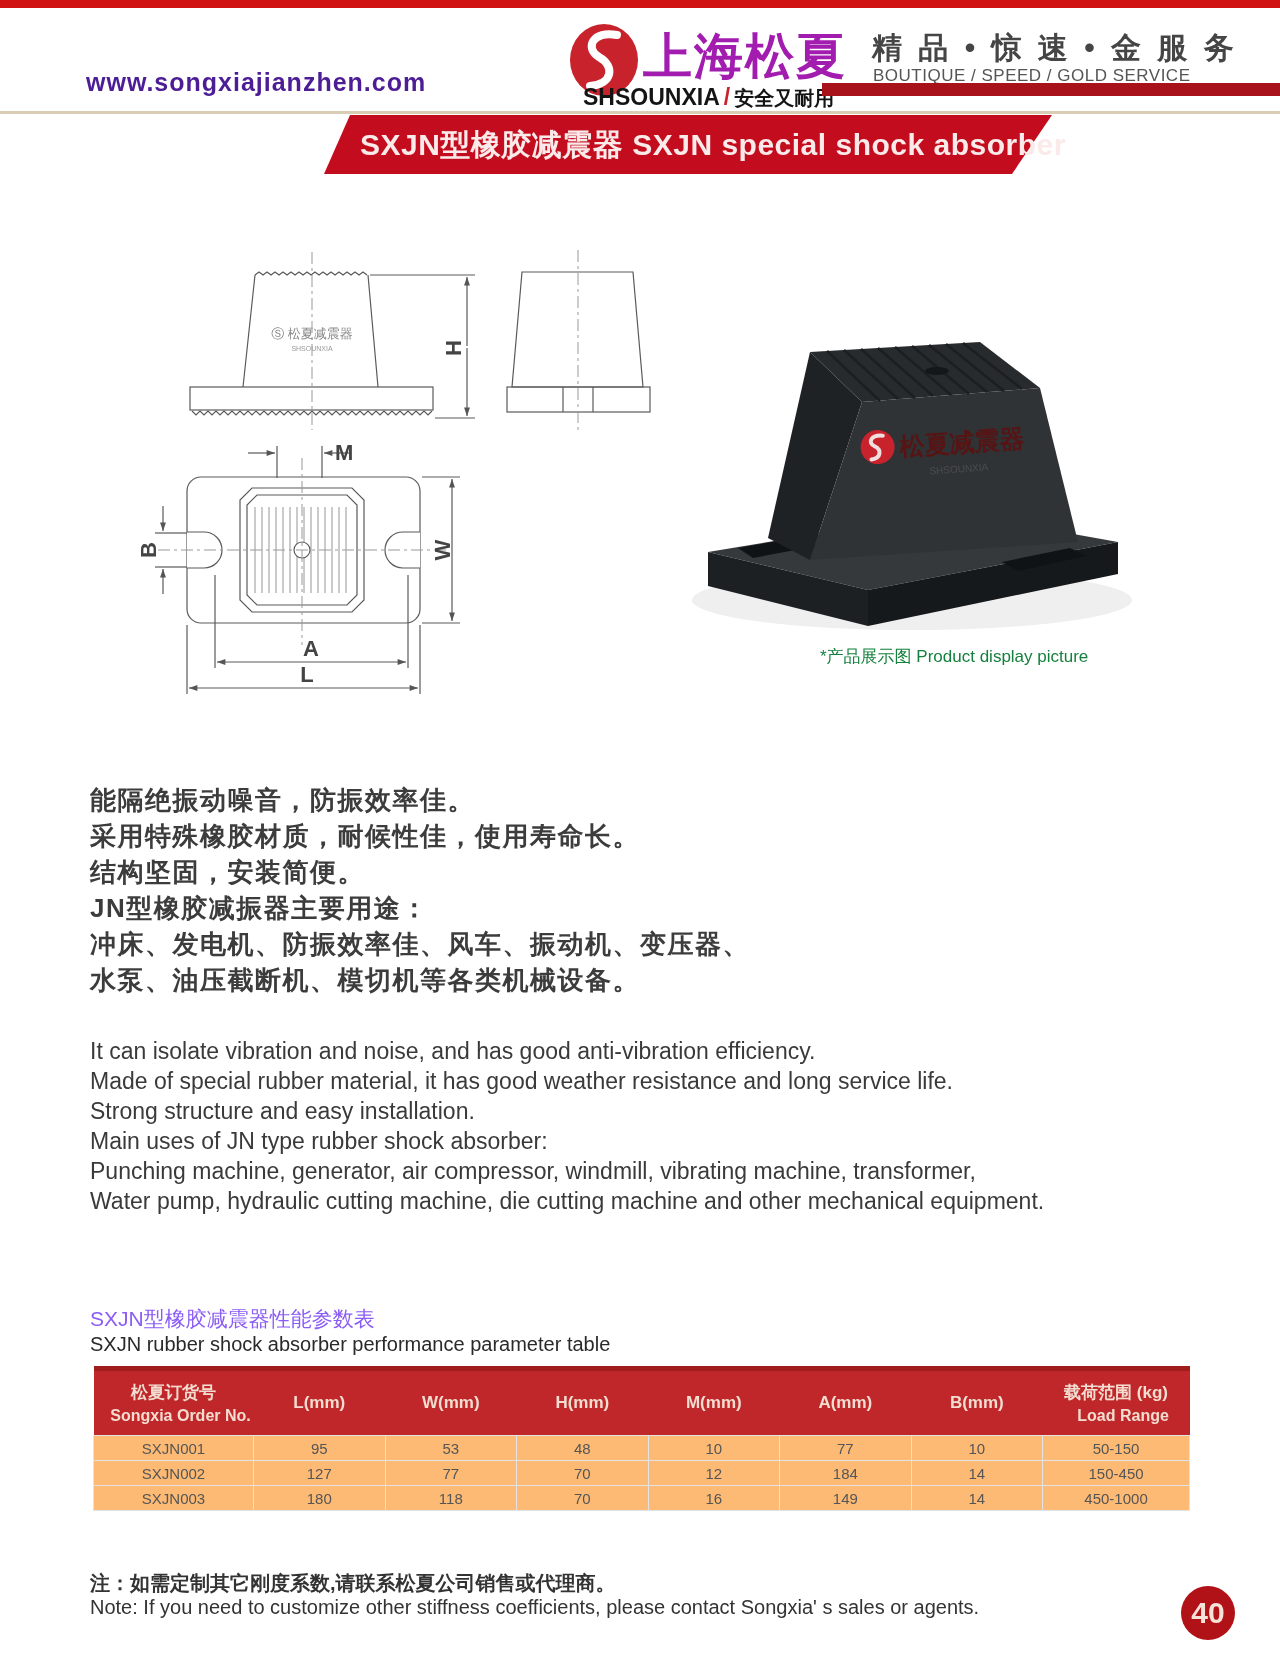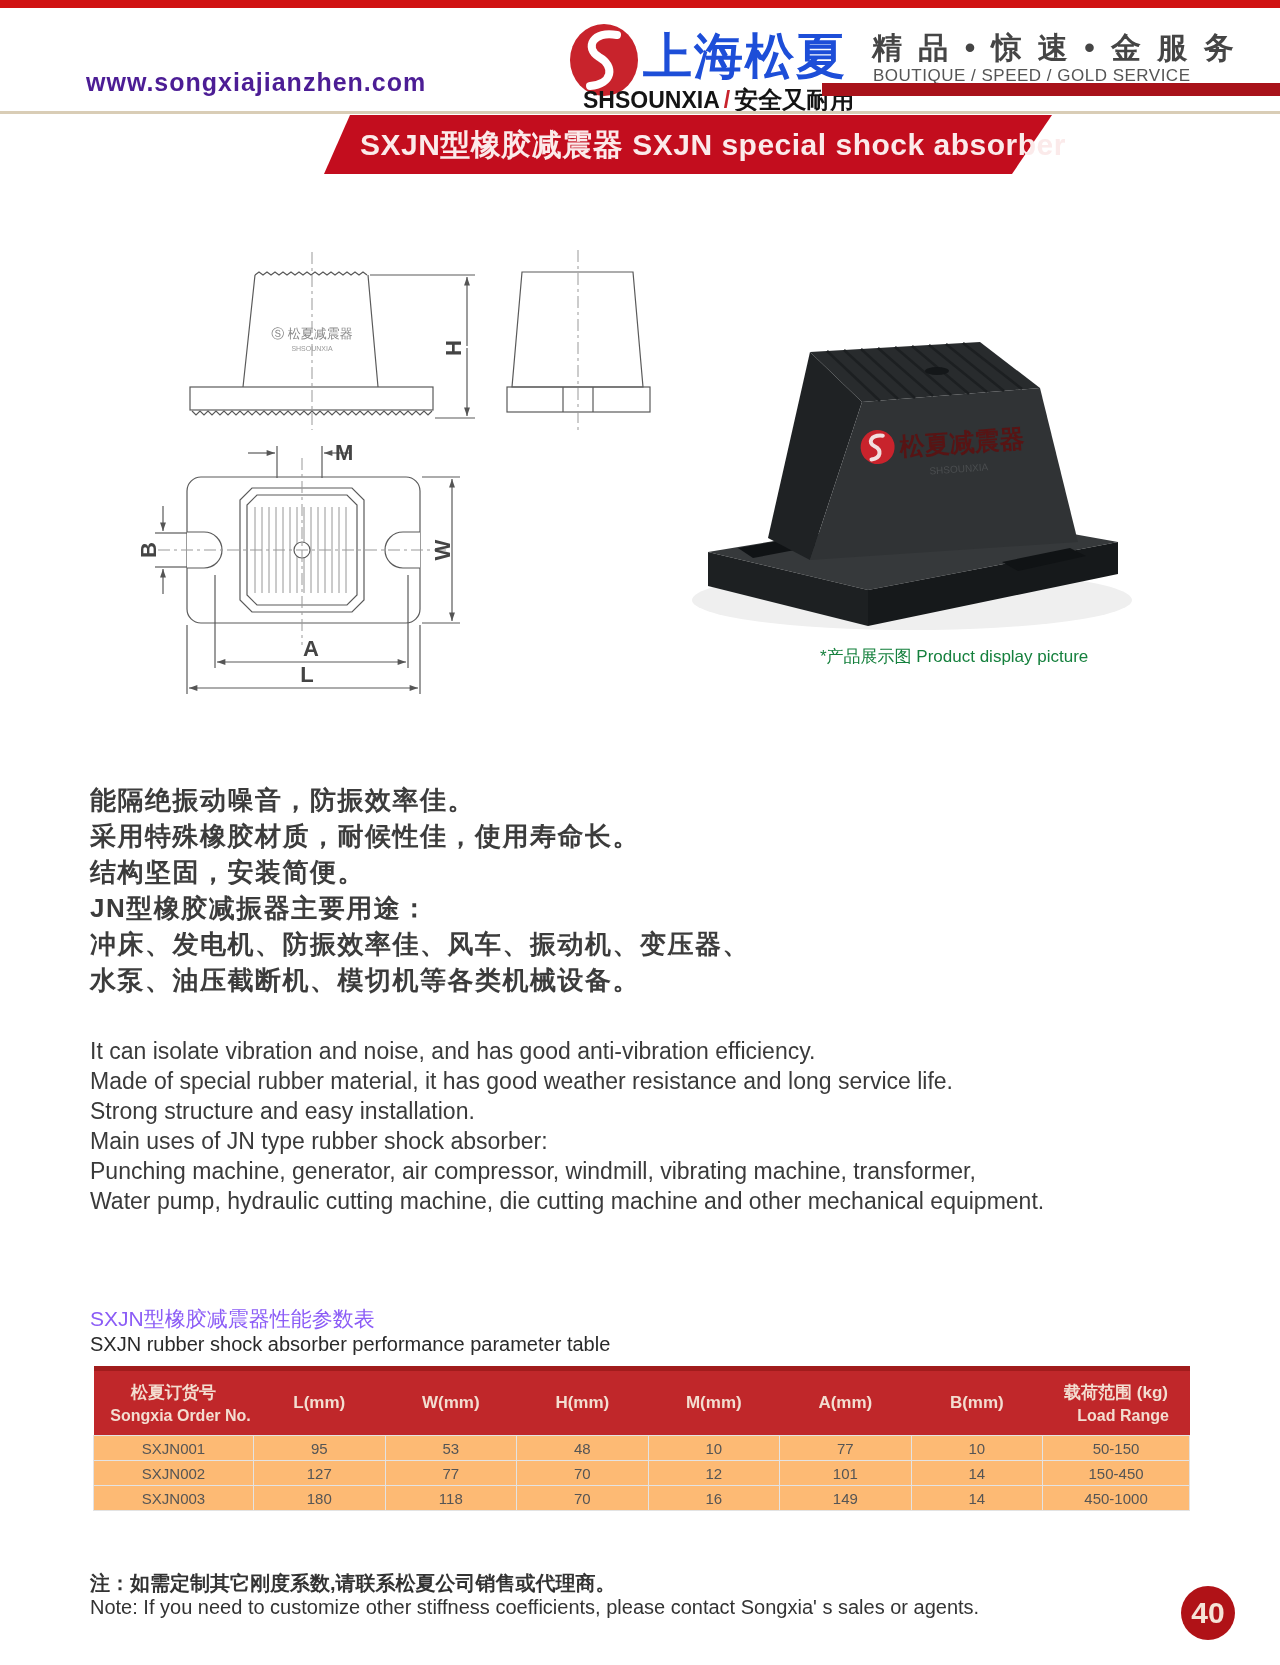--- a/index.html
+++ b/index.html
@@ -2,24 +2,24 @@
 <html><head>
 <meta charset="utf-8">
 <style>
   html,body{margin:0;padding:0;background:#e8e8e8;}
   #page{position:relative;width:1280px;height:1665px;background:#ffffff;
         font-family:"Liberation Sans",sans-serif;overflow:hidden;margin:0 auto;}
   .abs{position:absolute;}
   
   #topbar{left:0;top:0;width:1280px;height:8px;background:#d01212;}
   #watermark{left:86px;top:68px;font-size:25px;font-weight:bold;color:#4c1d95;letter-spacing:1px;}
-  #brand-cn{left:643px;top:24px;font-size:49px;font-weight:900;color:#1d4ed8;letter-spacing:2px;}
+  #brand-cn{left:643px;top:24px;font-size:49px;font-weight:900;color:#a21caf;letter-spacing:2px;}
   #brand-sub{left:583px;top:84px;font-size:23px;font-weight:800;color:#141414;white-space:nowrap;}
   #brand-sub .slash{color:#c8232c;font-weight:700;padding:0 4px;}
-  #brand-sub .tagline{font-size:24px;}
+  #brand-sub .tagline{font-size:20px;}
   #slogan-cn{left:872px;top:28px;font-size:30px;font-weight:bold;color:#454545;letter-spacing:4px;white-space:nowrap;}
   #slogan-en{left:873px;top:66px;font-size:17px;color:#555;letter-spacing:0.5px;white-space:nowrap;}
   #darkred-bar{left:822px;top:83px;width:458px;height:13px;background:#a8121a;}
   #beige-line{left:0;top:111px;width:1280px;height:3px;background:#d9cdb6;}
   
   #banner{left:300px;top:112px;width:770px;height:65px;}
   #banner .shape{position:absolute;left:0;top:0;width:100%;height:100%;background:#c30d1e;
      clip-path:polygon(50px 3px,752px 3px,712px 62px,24px 62px);}
   #banner .txt{position:absolute;left:60px;right:40px;top:13px;text-align:center;
      font-size:30px;font-weight:bold;color:#fbeaea;letter-spacing:0.5px;white-space:nowrap;}
@@ -244,21 +244,21 @@
         <td>77</td>
         <td>10</td>
         <td>50-150</td>
       </tr>
       <tr>
         <td>SXJN002</td>
         <td>127</td>
         <td>77</td>
         <td>70</td>
         <td>12</td>
-        <td>101</td>
+        <td>184</td>
         <td>14</td>
         <td>150-450</td>
       </tr>
       <tr>
         <td>SXJN003</td>
         <td>180</td>
         <td>118</td>
         <td>70</td>
         <td>16</td>
         <td>149</td>

